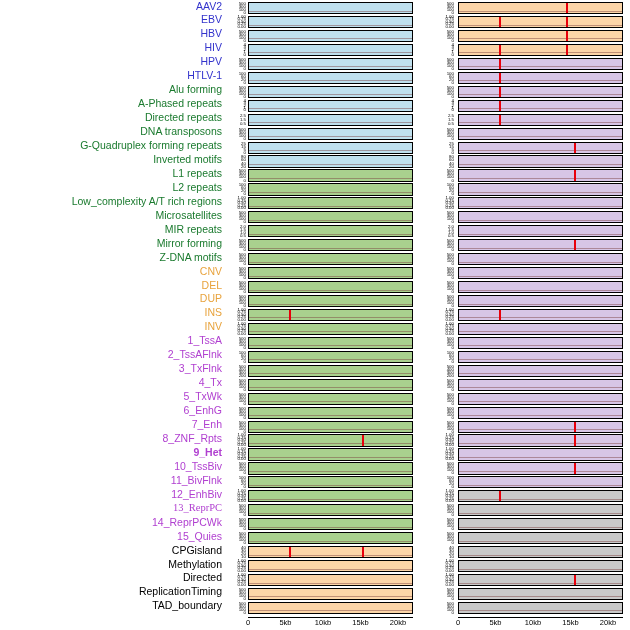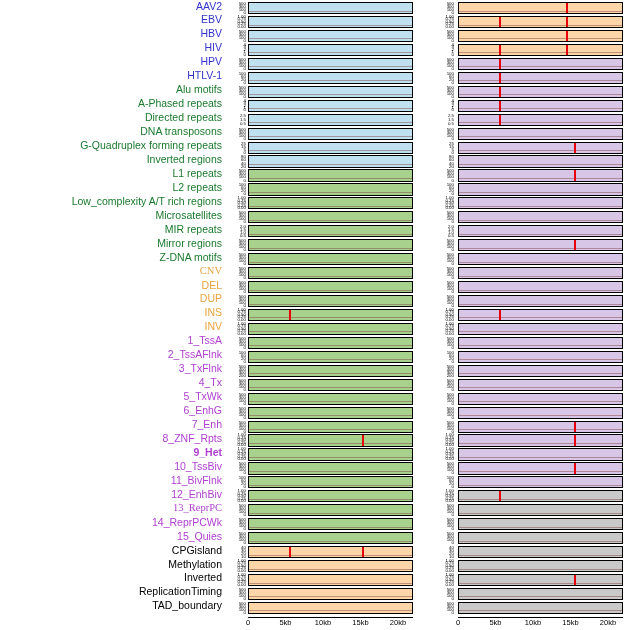--- a/index.html
+++ b/index.html
@@ -96,34 +96,34 @@
 <body>
 
 <div id="wrap">
   <div class="labelcol">
       <div class="label" style="top: 0.5px; color: rgb(51, 51, 204);">AAV2</div>
       <div class="label" style="top: 14.45px; color: rgb(51, 51, 204);">EBV</div>
       <div class="label" style="top: 28.4px; color: rgb(51, 51, 204); margin-left: 40px;">HBV</div>
       <div class="label" style="top: 42.35px; color: rgb(51, 51, 204);">HIV</div>
       <div class="label" style="top: 56.3px; color: rgb(51, 51, 204);">HPV</div>
       <div class="label" style="top: 70.25px; color: rgb(51, 51, 204);">HTLV-1</div>
-      <div class="label" style="top: 84.2px; color: rgb(26, 122, 46);">Alu motifs</div>
+      <div class="label" style="top: 84.2px; color: rgb(26, 122, 46);">Alu forming</div>
       <div class="label" style="top: 98.15px; color: rgb(26, 122, 46);">A-Phased repeats</div>
       <div class="label" style="top: 112.1px; color: rgb(26, 122, 46);">Directed repeats</div>
       <div class="label" style="top: 126.05px; color: rgb(26, 122, 46);">DNA transposons</div>
       <div class="label" style="top: 140px; color: rgb(26, 122, 46);">G-Quadruplex forming repeats</div>
-      <div class="label" style="top: 153.95px; color: rgb(26, 122, 46);">Inverted regions</div>
+      <div class="label" style="top: 153.95px; color: rgb(26, 122, 46);">Inverted motifs</div>
       <div class="label" style="top: 167.9px; color: rgb(26, 122, 46);">L1 repeats</div>
       <div class="label" style="top: 181.85px; color: rgb(26, 122, 46);">L2 repeats</div>
       <div class="label" style="top: 195.8px; color: rgb(26, 122, 46);">Low_complexity A/T rich regions</div>
       <div class="label" style="top: 209.75px; color: rgb(26, 122, 46);">Microsatellites</div>
       <div class="label" style="top: 223.7px; color: rgb(26, 122, 46);">MIR repeats</div>
-      <div class="label" style="top: 237.65px; color: rgb(26, 122, 46);">Mirror regions</div>
+      <div class="label" style="top: 237.65px; color: rgb(26, 122, 46);">Mirror forming</div>
       <div class="label" style="top: 251.6px; color: rgb(26, 122, 46);">Z-DNA motifs</div>
-      <div class="label" style="top: 265.55px; color: rgb(232, 163, 61); font-family: Liberation Serif, serif;">CNV</div>
+      <div class="label" style="top: 265.55px; color: rgb(232, 163, 61);">CNV</div>
       <div class="label" style="top: 279.5px; color: rgb(232, 163, 61);">DEL</div>
       <div class="label" style="top: 293.45px; color: rgb(232, 163, 61);">DUP</div>
       <div class="label" style="top: 307.4px; color: rgb(232, 163, 61);">INS</div>
       <div class="label" style="top: 321.35px; color: rgb(232, 163, 61);">INV</div>
       <div class="label" style="top: 335.3px; color: rgb(176, 63, 208);">1_TssA</div>
       <div class="label" style="top: 349.25px; color: rgb(176, 63, 208);">2_TssAFlnk</div>
       <div class="label" style="top: 363.2px; color: rgb(176, 63, 208);">3_TxFlnk</div>
       <div class="label" style="top: 377.15px; color: rgb(176, 63, 208);">4_Tx</div>
       <div class="label" style="top: 391.1px; color: rgb(176, 63, 208);">5_TxWk</div>
       <div class="label" style="top: 405.05px; color: rgb(176, 63, 208);">6_EnhG</div>
@@ -131,21 +131,21 @@
       <div class="label" style="top: 432.95px; color: rgb(176, 63, 208);">8_ZNF_Rpts</div>
       <div class="label" style="top: 446.9px; color: rgb(176, 63, 208); font-weight: bold;">9_Het</div>
       <div class="label" style="top: 460.85px; color: rgb(176, 63, 208);">10_TssBiv</div>
       <div class="label" style="top: 474.8px; color: rgb(176, 63, 208);">11_BivFlnk</div>
       <div class="label" style="top: 488.75px; color: rgb(176, 63, 208);">12_EnhBiv</div>
       <div class="label" style="top: 502.7px; color: rgb(176, 63, 208); font-family: Liberation Serif, serif;">13_ReprPC</div>
       <div class="label" style="top: 516.65px; color: rgb(176, 63, 208);">14_ReprPCWk</div>
       <div class="label" style="top: 530.6px; color: rgb(176, 63, 208);">15_Quies</div>
       <div class="label" style="top: 544.55px; color: rgb(0, 0, 0);">CPGisland</div>
       <div class="label" style="top: 558.5px; color: rgb(0, 0, 0);">Methylation</div>
-      <div class="label" style="top: 572.45px; color: rgb(0, 0, 0);">Inverted</div>
+      <div class="label" style="top: 572.45px; color: rgb(0, 0, 0);">Directed</div>
       <div class="label" style="top: 586.4px; color: rgb(0, 0, 0);">ReplicationTiming</div>
       <div class="label" style="top: 600.35px; color: rgb(0, 0, 0);">TAD_boundary</div>
     </div>
   <div class="panels">
       <div class="trackrow" style="top: 2px; height: 12.2px;">
         <div class="axisticks" style="left: 0px; top: 0px; width: 24px; line-height: 3.05px;">
           <div>500</div>
           <div>300</div>
           <div>100</div>
           <div>0</div>

